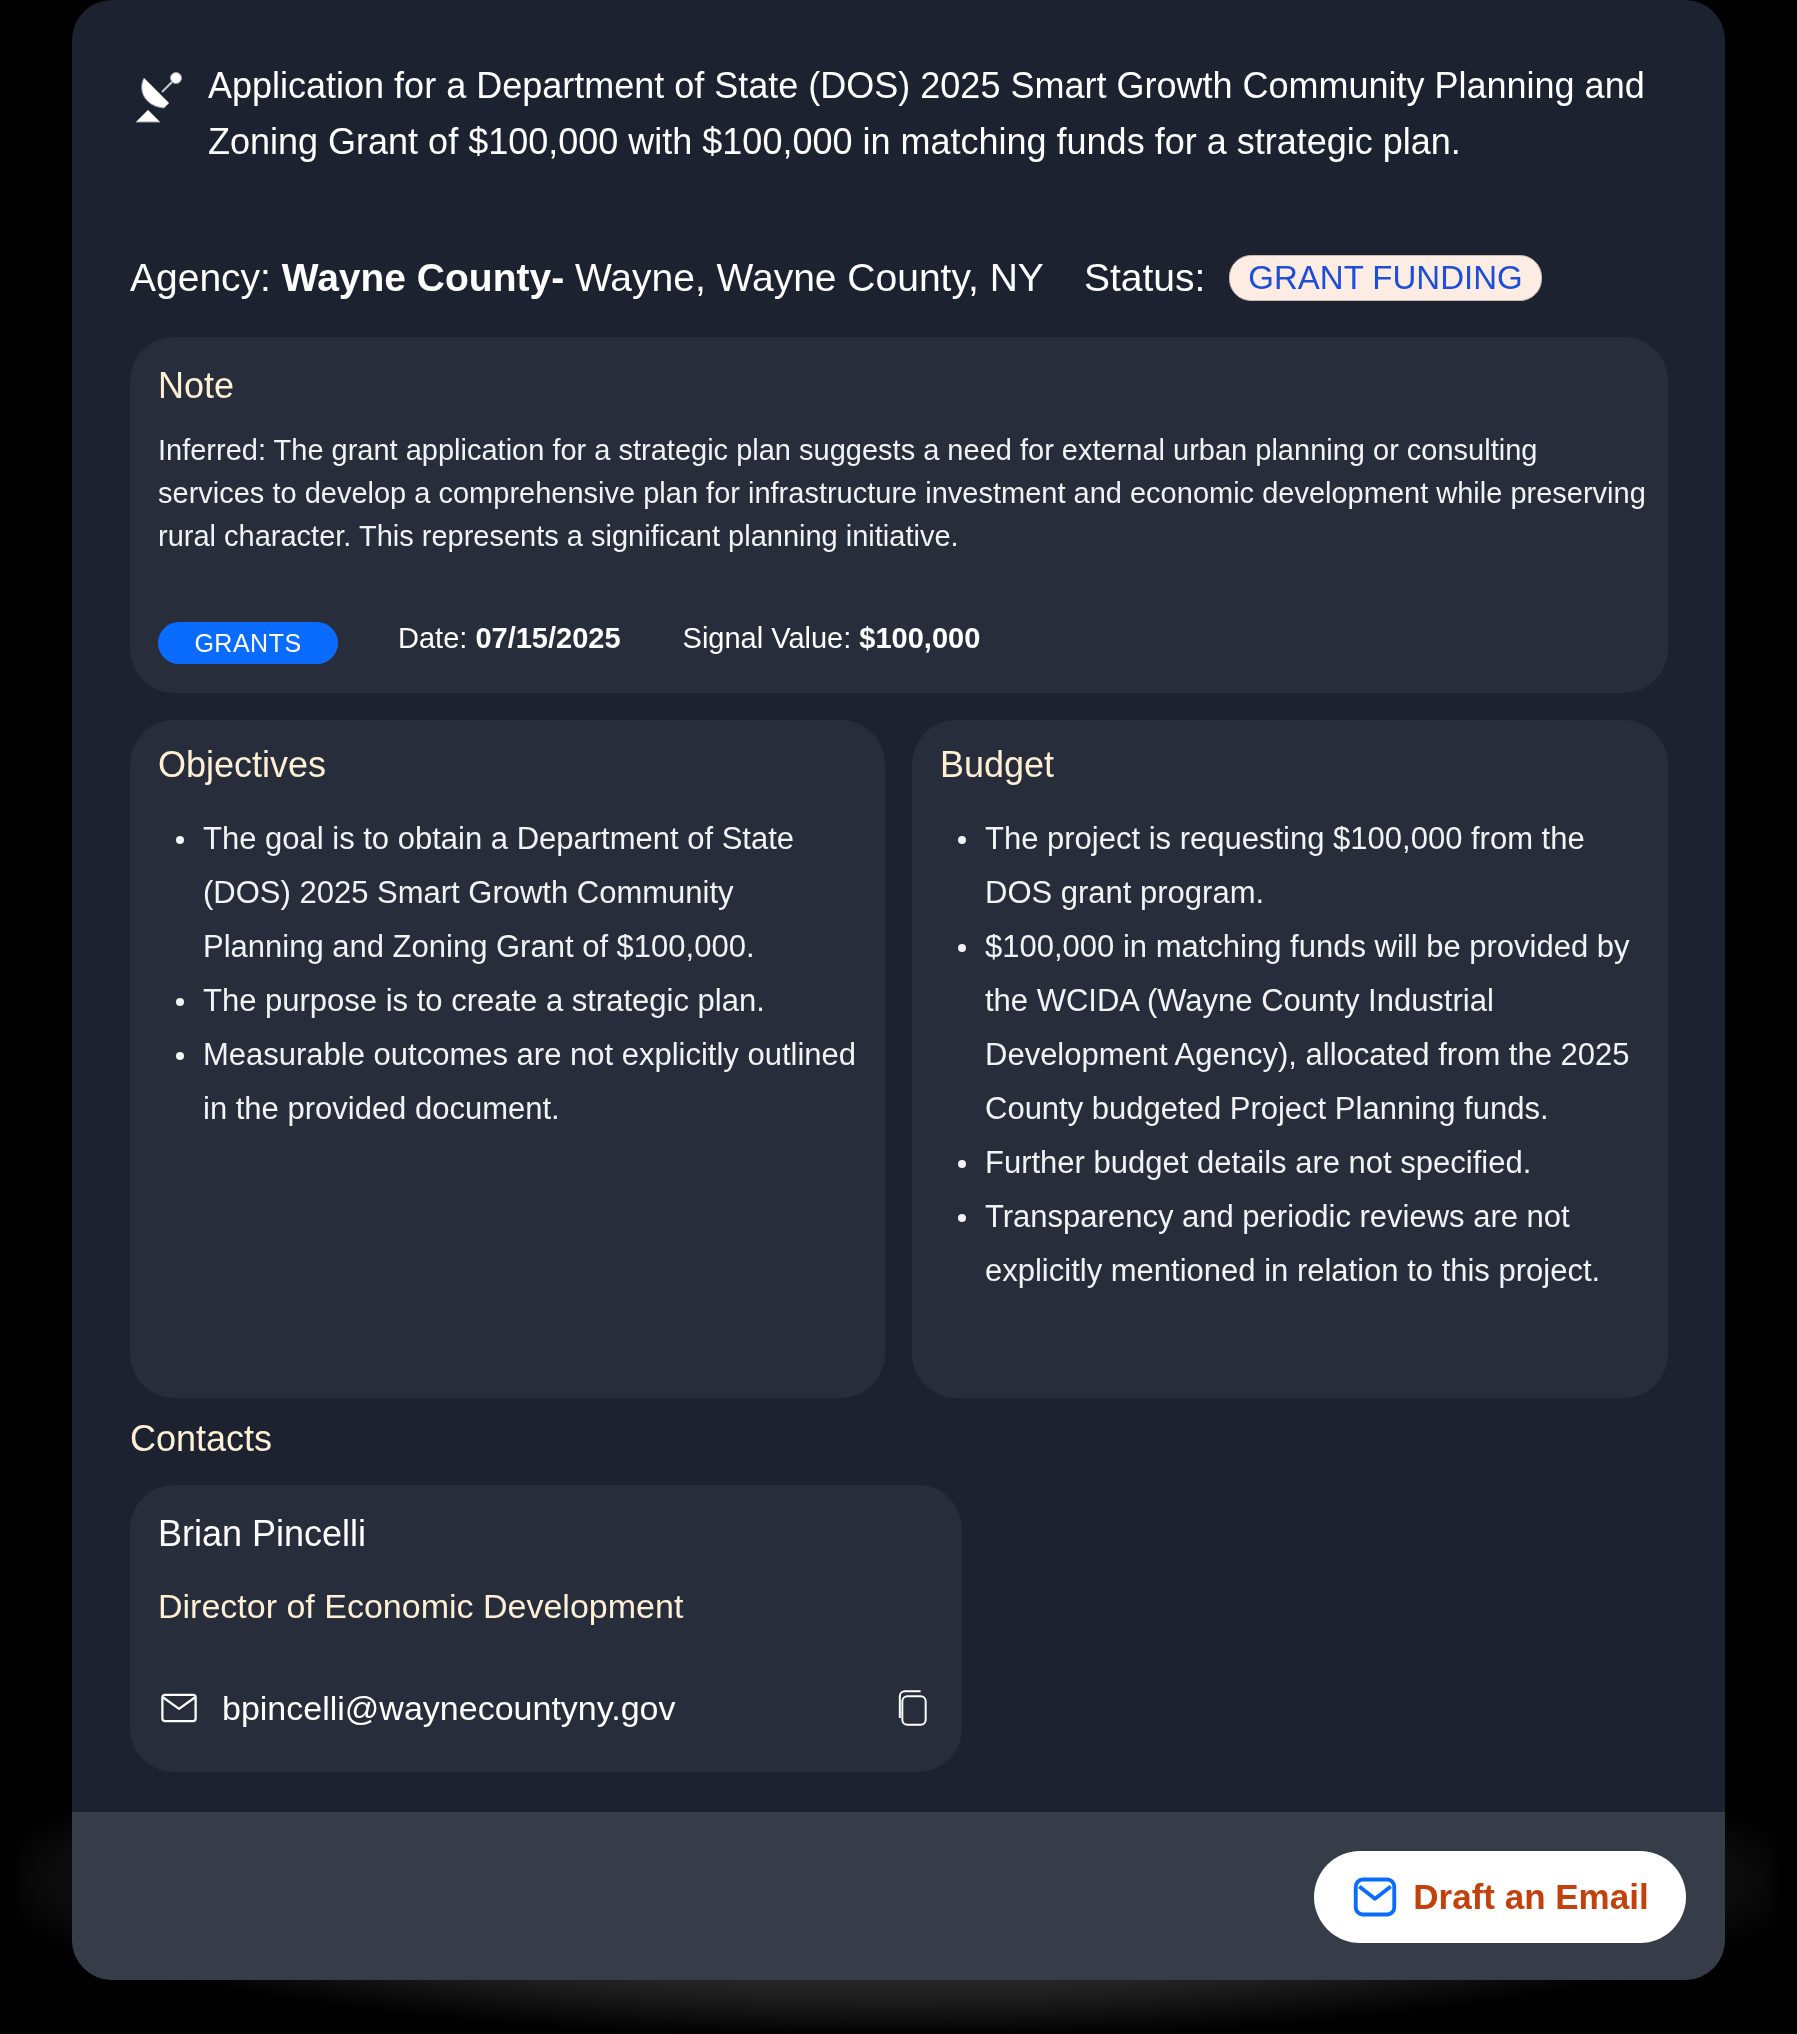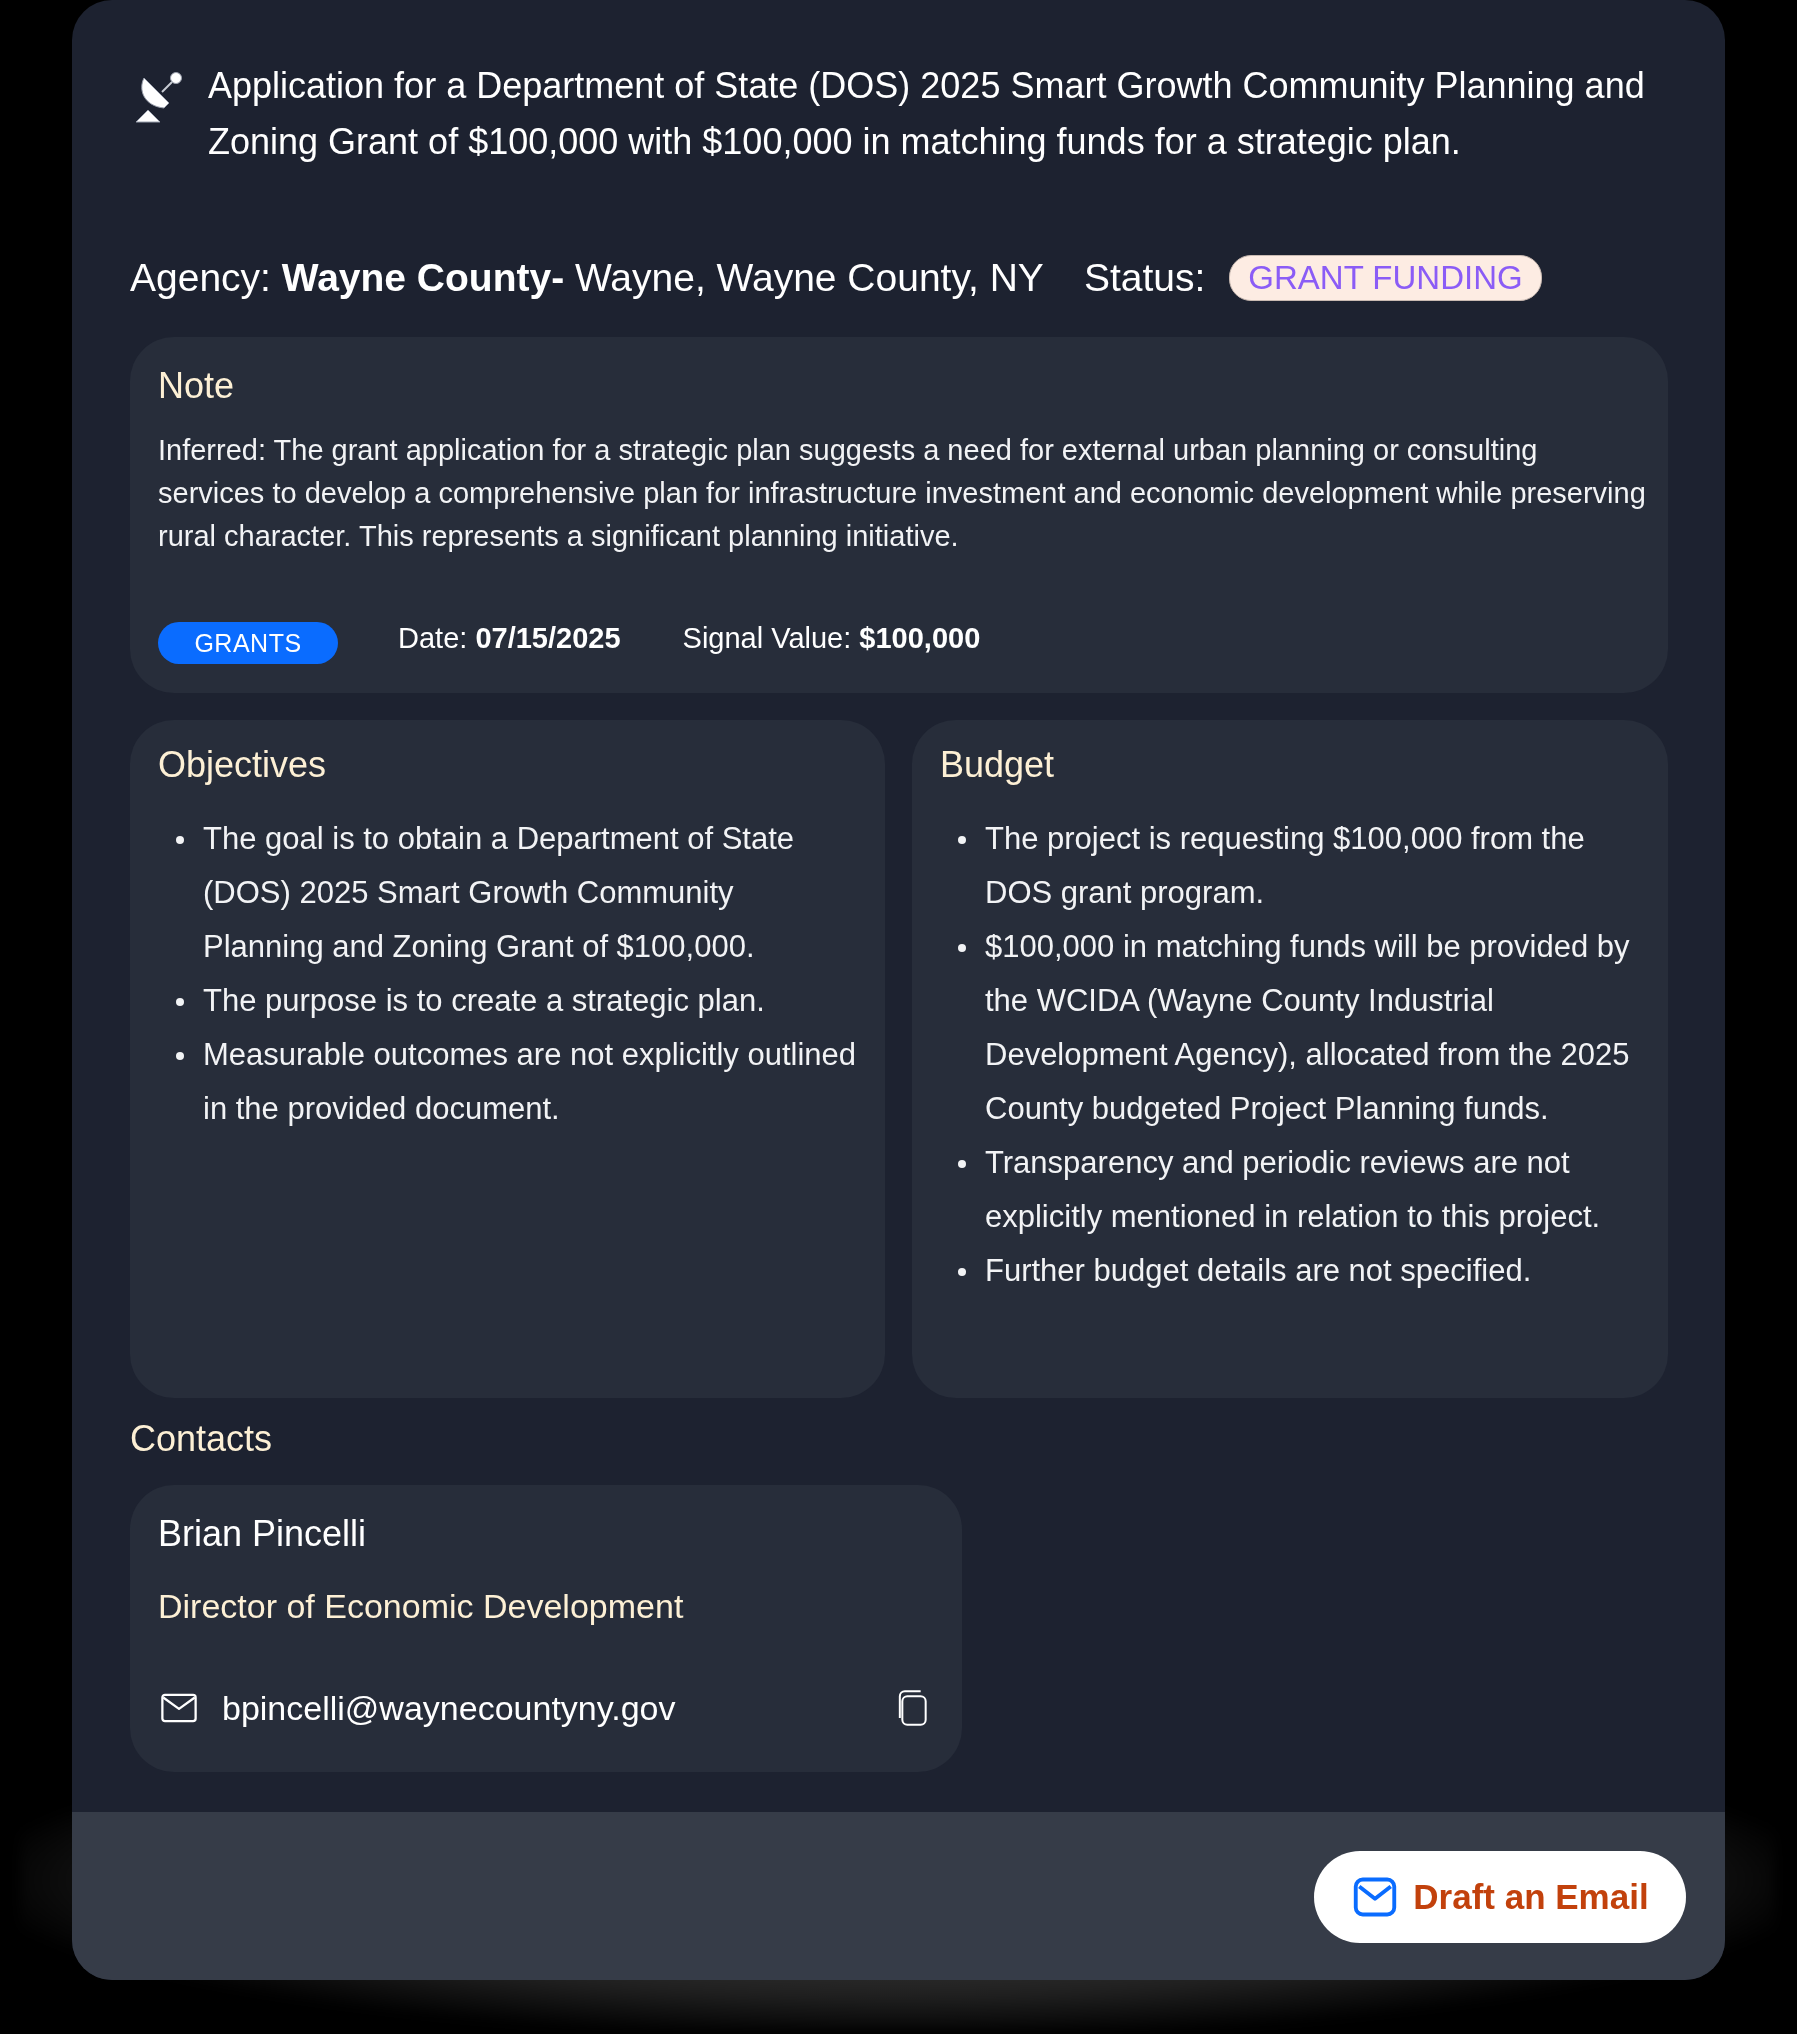--- a/index.html
+++ b/index.html
@@ -24,21 +24,21 @@
     font-size: 36px; line-height: 56px; color: #ffffff; font-weight: 500;
   }
 
   .meta-row {
     position: absolute; left: 58px; top: 252px; height: 52px;
     display: flex; align-items: center; font-size: 39px; color: #ffffff; white-space: nowrap;
   }
   .meta-row .bold { font-weight: 700; }
   .meta-row .gap { width: 40px; }
   .status-badge {
-    margin-left: 24px; background: #fdece3; color: #8b5cf6; border-radius: 22px;
+    margin-left: 24px; background: #fdece3; color: #1d4ed8; border-radius: 22px;
     font-size: 33px; padding: 4px 18px; line-height: 36px; border: 1px solid #c9bab2;
   }
 
   .panel { position: absolute; background: #272d3a; border-radius: 44px; }
   .panel-title { font-size: 36px; color: #fdf0d5; }
 
   .note { left: 58px; top: 337px; width: 1538px; height: 356px; }
   .note .panel-title { position: absolute; left: 28px; top: 28px; }
   .note-text {
     position: absolute; left: 28px; top: 92px; width: 1490px;
@@ -132,22 +132,22 @@
       <li>The purpose is to create a strategic plan.</li>
       <li>Measurable outcomes are not explicitly outlined in the provided document.</li>
     </ul>
   </div>
 
   <div class="panel budget">
     <div class="panel-title">Budget</div>
     <ul class="bullets">
       <li>The project is requesting $100,000 from the DOS grant program.</li>
       <li>$100,000 in matching funds will be provided by the WCIDA (Wayne County Industrial Development Agency), allocated from the 2025 County budgeted Project Planning funds.</li>
+      <li>Further budget details are not specified.</li>
       <li>Transparency and periodic reviews are not explicitly mentioned in relation to this project.</li>
-      <li>Further budget details are not specified.</li>
     </ul>
   </div>
 
   <div class="contacts-label">Contacts</div>
 
   <div class="panel contact-card">
     <div class="contact-name">Brian Pincelli</div>
     <div class="contact-role">Director of Economic Development</div>
 
 

